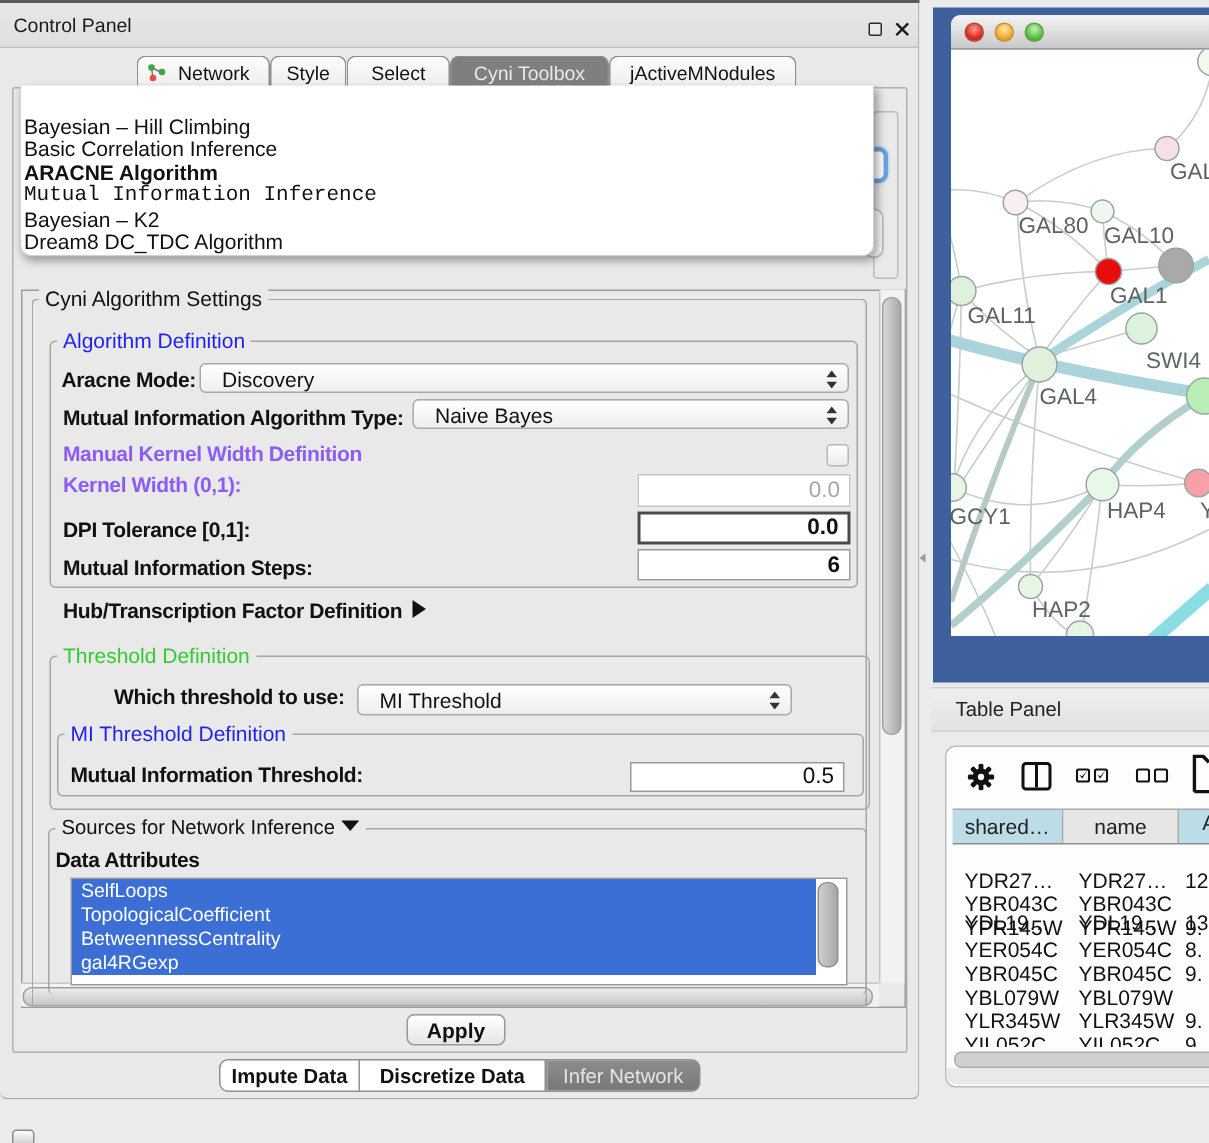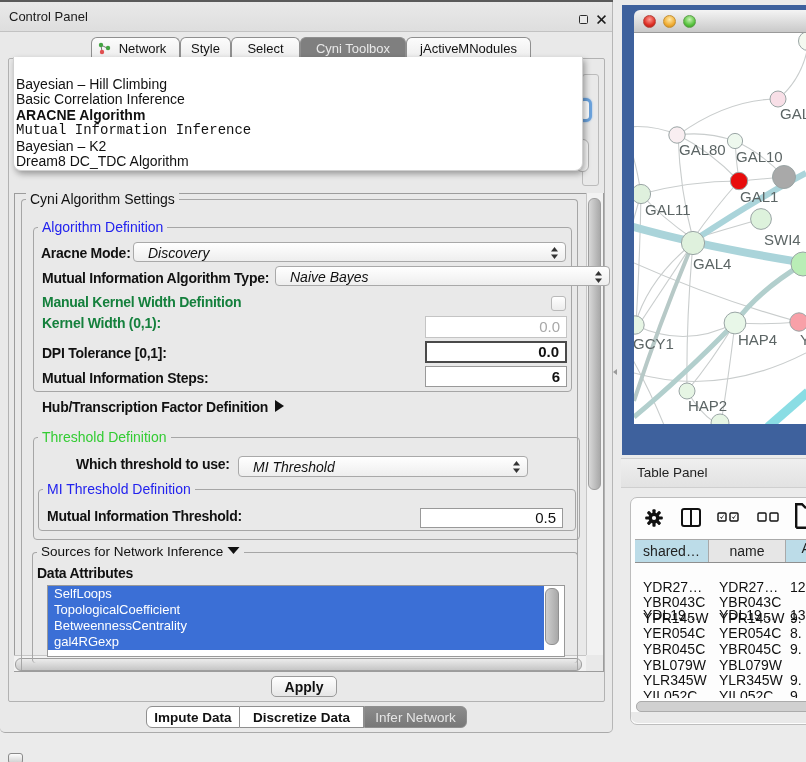--- a/index.html
+++ b/index.html
@@ -26,23 +26,23 @@
 #hsb{left:14px;top:655px;width:572px;height:15px;background:#f2f2f2;border-top:1px solid #c6c6c6;}
 #hthumb{left:15px;top:658px;width:565px;height:11px;background:linear-gradient(#ececec,#c6c6c6);border:1px solid #9e9e9e;border-radius:6px;}
 
 .grp{position:absolute;border:1px solid #a6a6a6;border-radius:4px;}
 .grp>.lbl{position:absolute;top:-9px;left:4px;background:#e9e9e9;padding:0 4px;font-size:14px;white-space:nowrap;}
 .blue{color:#2222ee;}
 .green{color:#33cc33;}
 .bold{font-weight:bold;}
 
 .flabel{position:absolute;font-size:14px;font-weight:bold;color:#111;white-space:nowrap;letter-spacing:-0.25px;}
-.flabel.gray{color:#15803d;}
+.flabel.gray{color:#8b5cf6;}
 .combo{position:absolute;background:linear-gradient(#ffffff,#eeeeee);border:1px solid #a9a9a9;border-radius:4px;font-size:14px;color:#111;box-sizing:border-box;}
-.combo .ct{position:absolute;left:14px;top:2px;font-style:italic;}
+.combo .ct{position:absolute;left:14px;top:2px;}
 .combo .ar{position:absolute;right:6px;top:3px;}
 .tfield{position:absolute;background:#fff;border:1px solid #999;font-size:15px;color:#111;text-align:right;box-sizing:border-box;padding-right:6px;}
 
 #dlist{left:47px;top:585px;width:516px;height:70px;background:#fff;border:1px solid #999;overflow:hidden;}
 .lrow{position:absolute;left:0;width:490px;height:16px;background:#3b6fd6;color:#fff;font-size:13px;line-height:16px;padding-left:6px;}
 #lthumb{left:545px;top:588px;width:12px;height:55px;background:linear-gradient(90deg,#cfcfcf,#a8a8a8);border:1px solid #909090;border-radius:6px;}
 
 #apply{left:271px;top:676px;width:66px;height:21px;border:1px solid #9a9a9a;border-radius:5px;background:linear-gradient(#ffffff,#e6e6e6);font-size:14px;font-weight:600;color:#111;text-align:center;line-height:20px;box-sizing:border-box;}
 
 .btab{position:absolute;top:706px;height:22px;border:1px solid #8f8f8f;background:#fff;font-size:13.5px;font-weight:bold;color:#111;text-align:center;line-height:22px;box-sizing:border-box;}
@@ -110,21 +110,21 @@
 </div>
 <span class="flabel" style="left:41px;top:245px;">Aracne Mode:</span>
 <div class="combo" style="left:133px;top:242px;width:433px;height:20px;">
     <span class="ct">Discovery</span>
     <svg class="ar" width="9" height="14" viewBox="0 0 9 14">
       <path d="M4.5 1 L8 5.5 L1 5.5 Z" fill="#333"></path>
       <path d="M4.5 13 L8 8.5 L1 8.5 Z" fill="#333"></path>
     </svg>
   </div>
 <span class="flabel" style="left:42px;top:270px;">Mutual Information Algorithm Type:</span>
-<div class="combo" style="left:275px;top:266px;width:335px;height:20px;padding-left:28px;">
+<div class="combo" style="left:275px;top:266px;width:291px;height:20px;padding-left:28px;">
     <span class="ct">Naive Bayes</span>
     <svg class="ar" width="9" height="14" viewBox="0 0 9 14">
       <path d="M4.5 1 L8 5.5 L1 5.5 Z" fill="#333"></path>
       <path d="M4.5 13 L8 8.5 L1 8.5 Z" fill="#333"></path>
     </svg>
   </div>
 <span class="flabel gray" style="left:42px;top:294px;">Manual Kernel Width Definition</span>
 <div class="abs" style="left:551px;top:296px;width:13px;height:13px;border:1px solid #b9b9b9;border-radius:3px;background:linear-gradient(#ffffff,#ececec);"></div>
 <span class="flabel gray" style="left:42px;top:315px;">Kernel Width (0,1):</span>
 <div class="tfield" style="left:425px;top:316px;width:142px;height:22px;border-color:#c4c4c4;color:#a8a8a8;line-height:20px;">0.0</div>

